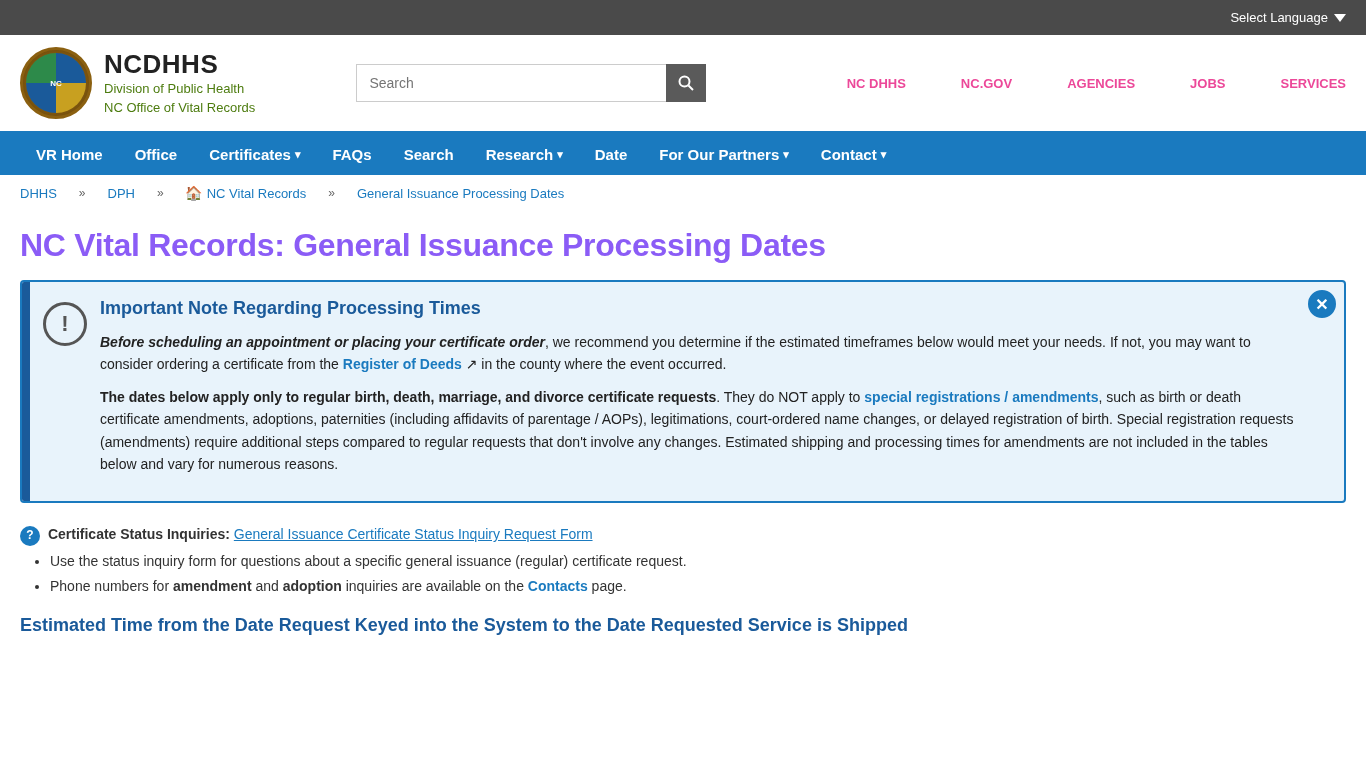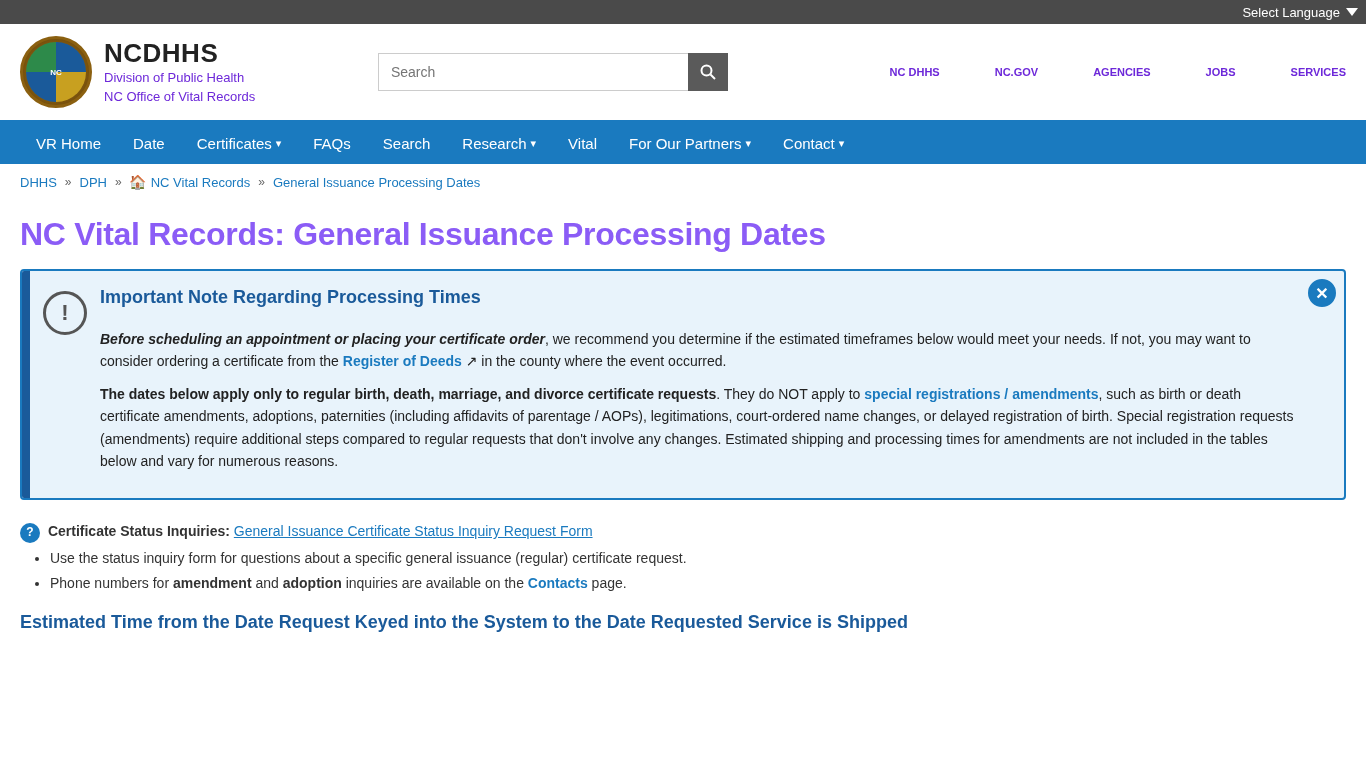--- a/index.html
+++ b/index.html
@@ -5,22 +5,22 @@
     * { box-sizing: border-box; margin: 0; padding: 0; }
     body { font-family: Arial, sans-serif; font-size: 14px; color: #333; background: #fff; }
 
     
     .utility-bar {
       background: #4a4a4a;
       color: #fff;
       display: flex;
       justify-content: flex-end;
       align-items: center;
-      padding: 4px 8px;
-      height: 24px;
+      padding: 4px 20px;
+      height: 35px;
     }
     .language-select {
       display: flex;
       align-items: center;
       gap: 6px;
       font-size: 13px;
       color: #fff;
       cursor: pointer;
     }
 
@@ -63,21 +63,21 @@
       font-weight: bold;
     }
     .org-title h1 {
       font-size: 26px;
       font-weight: bold;
       color: #222;
       letter-spacing: 0.5px;
     }
     .org-title p {
       font-size: 13px;
-      color: #6d28d9;
+      color: #4d7c0f;
       line-height: 1.4;
     }
 
     
     .search-area {
       display: flex;
       align-items: center;
       gap: 0;
     }
     .search-input {
@@ -102,55 +102,55 @@
       font-size: 16px;
     }
 
     
     .quick-links {
       display: flex;
       gap: 16px;
       align-items: center;
     }
     .quick-links a {
-      font-size: 11px;
-      color: #6d28d9;
+      font-size: 13px;
+      color: #ec4899;
       text-decoration: none;
       font-weight: 600;
       padding-left: 39px;
     }
 
     
     .nav-bar {
       background: #1a7abf;
       padding: 0 20px;
       display: flex;
       align-items: stretch;
     }
     .nav-item {
       color: #fff;
       font-size: 15px;
-      font-weight: 400;
+      font-weight: 700;
       text-decoration: none;
       padding: 12px 16px;
       cursor: pointer;
       display: flex;
       align-items: center;
       gap: 4px;
       white-space: nowrap;
     }
     .nav-item .dropdown-arrow { font-size: 11px; }
 
     
     .breadcrumb {
       padding: 10px 20px;
       font-size: 13px;
       display: flex;
       align-items: center;
-      gap: 8px;
+      gap: 22px;
     }
     .breadcrumb a { color: #1a7abf; text-decoration: none; }
     .breadcrumb .sep { color: #666; font-size: 12px; }
     .breadcrumb .home-icon { font-size: 14px; }
 
     
     .page-title {
       padding: 16px 20px 8px 20px;
     }
     .page-title h2 {
@@ -201,21 +201,21 @@
       color: #555;
     }
     .notice-content {
       padding: 16px 50px 16px 0;
       flex: 1;
     }
     .notice-content h3 {
       color: #1a5a9a;
       font-size: 18px;
       font-weight: bold;
-      margin-bottom: 20px;
+      margin-bottom: 12px;
     }
     .notice-content p {
       font-size: 14px;
       line-height: 1.6;
       margin-bottom: 10px;
       color: #222;
     }
     .notice-content .italic-bold {
       font-style: italic;
       font-weight: bold;
@@ -316,26 +316,26 @@
     <a href="#">NC DHHS</a>
     <a href="#">NC.GOV</a>
     <a href="#">AGENCIES</a>
     <a href="#">JOBS</a>
     <a href="#">SERVICES</a>
   </div>
 </div>
 
 <nav class="nav-bar">
   <a class="nav-item" href="#">VR Home</a>
-  <a class="nav-item" href="#">Date</a>
+  <a class="nav-item" href="#">Office</a>
   <a class="nav-item" href="#">Certificates <span class="dropdown-arrow">▾</span></a>
   <a class="nav-item" href="#">FAQs</a>
   <a class="nav-item" href="#">Search</a>
   <a class="nav-item" href="#">Research <span class="dropdown-arrow">▾</span></a>
-  <a class="nav-item" href="#">Vital</a>
+  <a class="nav-item" href="#">Date</a>
   <a class="nav-item" href="#">For Our Partners <span class="dropdown-arrow">▾</span></a>
   <a class="nav-item" href="#">Contact <span class="dropdown-arrow">▾</span></a>
 </nav>
 
 <div class="breadcrumb">
   <a href="#">DHHS</a>
   <span class="sep">»</span>
   <a href="#">DPH</a>
   <span class="sep">»</span>
   <a href="#"><span class="home-icon">🏠</span> NC Vital Records</a>

